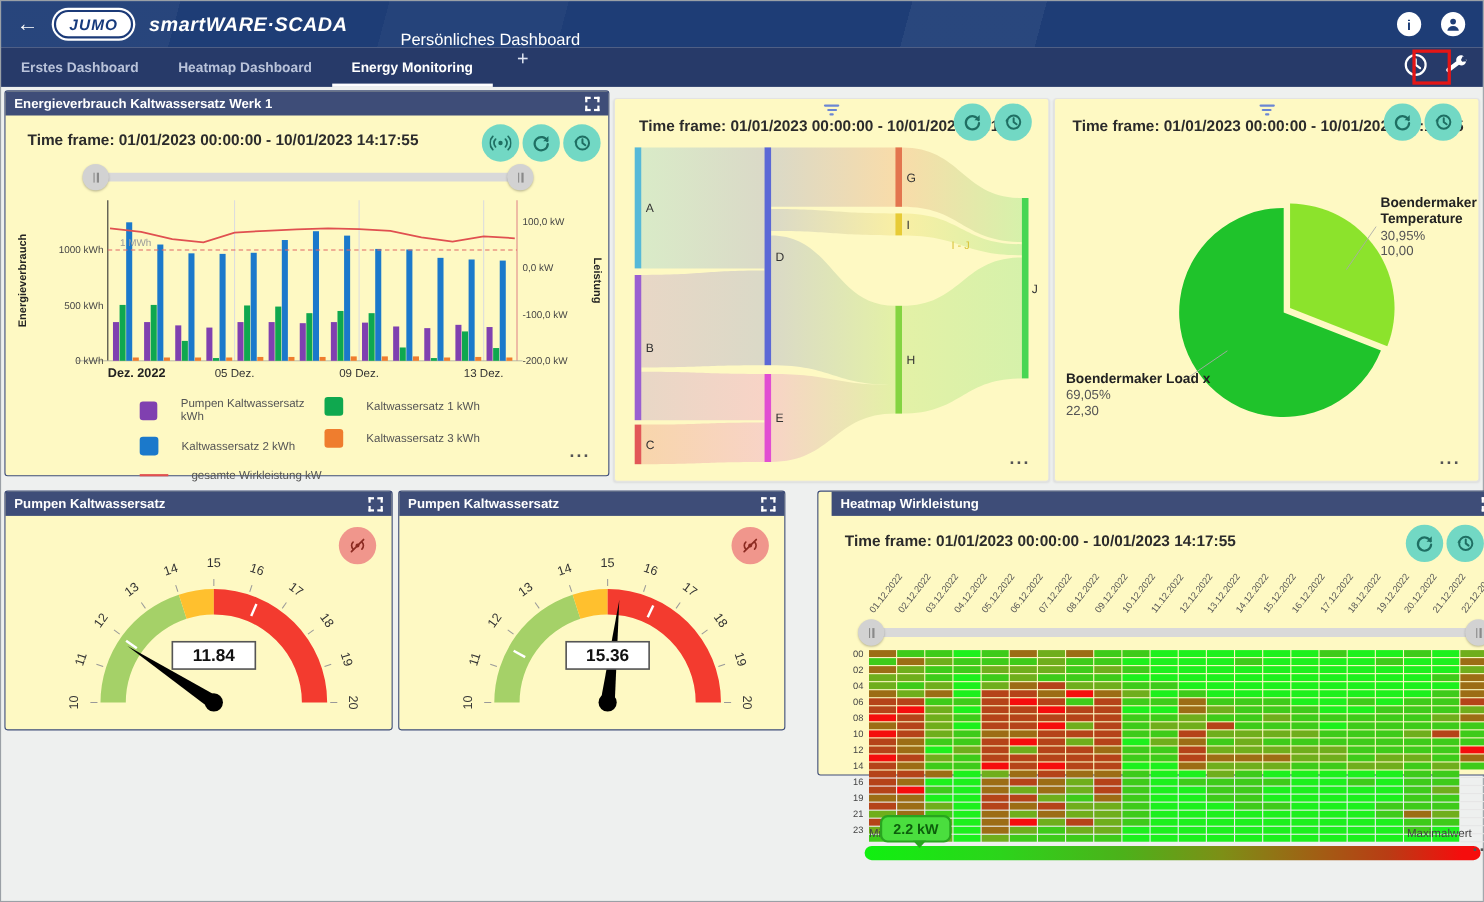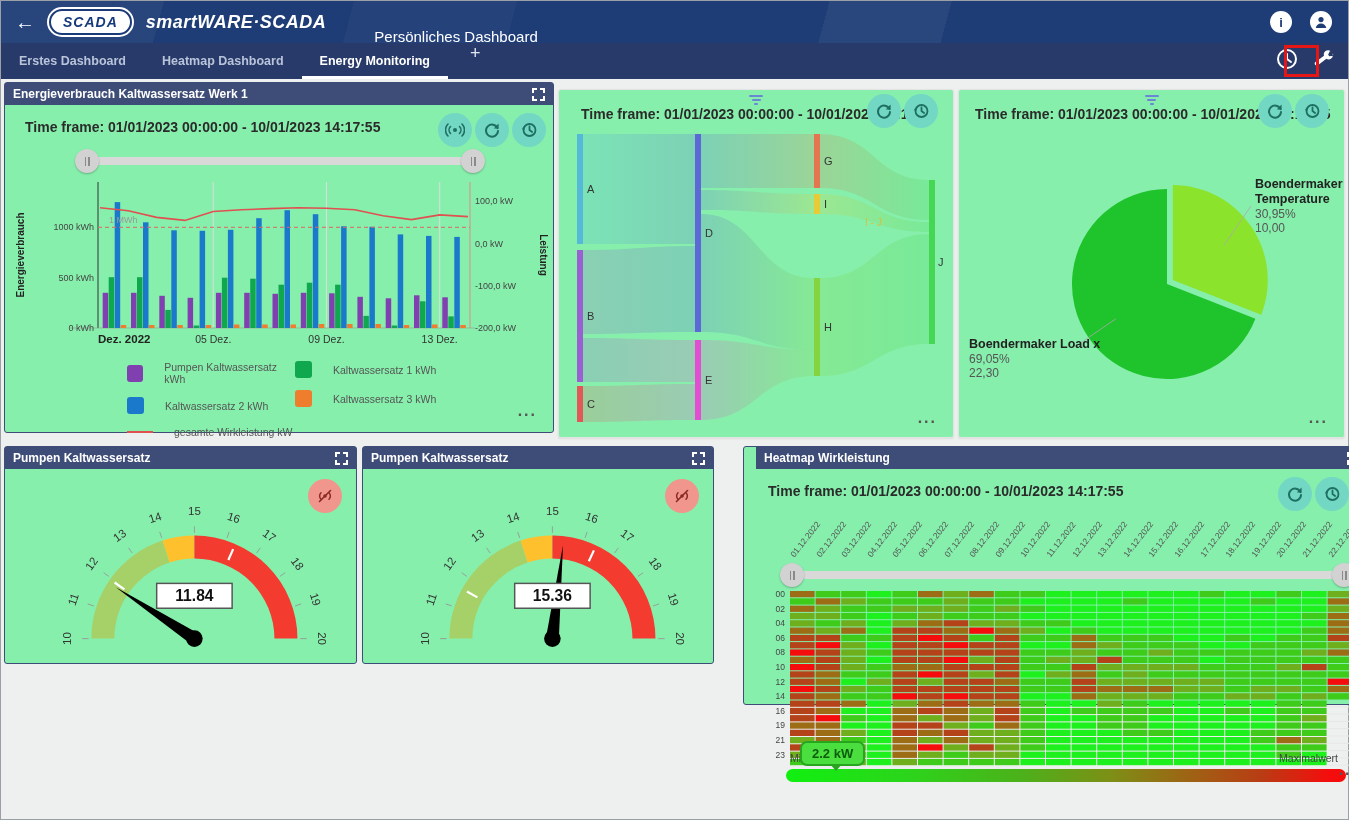--- a/index.html
+++ b/index.html
@@ -18,21 +18,21 @@
   .pagetitle { font-weight:normal; font-size:15px; margin-left:48px;margin-top:28px; }
   .appbar-icons { margin-left:auto; display:flex; gap:18px; margin-right:16px; }
   .circle-ico { width:22px; height:22px; border-radius:50%; background:#fff; color:#1e3d76; display:flex; align-items:center; justify-content:center; font-weight:bold; font-size:13px; cursor:pointer; }
   .tab { font-size:12.5px; font-weight:bold; padding:0 18px; height:36px; display:flex; align-items:center; cursor:pointer; }
   .tab.active { color:#fff; border-bottom:3px solid #fff; padding-top:3px; }
   .tab-add { font-size:18px; color:#dfe5f2; padding:0 22px; cursor:pointer; }
   .tabbar-icons { margin-left:auto; display:flex; align-items:center; gap:12px; margin-right:12px; }
   .annotation-box { position:absolute; left:1283px; top:44px; width:35px; height:32px; border:3px solid #e41616; z-index:60; pointer-events:none; }
 
   
-  .panel { position:absolute; background:#86efac; border-radius:3px; }
+  .panel { position:absolute; background:#fef9c3; border-radius:3px; }
   .panel.titled { border:1px solid #3e4d78; }
   .panel.plain  { border:1px solid #e3e3e3; box-shadow:0 1px 2px rgba(0,0,0,.08); }
   .ptitle { height:22px; background:#3e4d78; color:#fff; font-size:12px; font-weight:bold; display:flex; align-items:center; padding:0 8px; }
   .fsico { margin-left:auto; width:13px; height:13px; position:relative; cursor:pointer; }
   .fsico span { position:absolute; width:5px; height:5px; border:2px solid #fff; }
   .fsico .tl{left:0;top:0;border-right:none;border-bottom:none}
   .fsico .tr{right:0;top:0;border-left:none;border-bottom:none}
   .fsico .bl{left:0;bottom:0;border-right:none;border-top:none}
   .fsico .br{right:0;bottom:0;border-left:none;border-top:none}
   .timeframe { font-size:14px; font-weight:bold; color:#2b2b2b; }
@@ -65,21 +65,21 @@
   .tooltip:after { content:""; position:absolute; left:28px; bottom:-7px; border-left:6px solid transparent; border-right:6px solid transparent; border-top:7px solid #28a51f; }
   svg text { font-family:"Liberation Sans", sans-serif; }
 </style>
 </head>
 <body>
 
 <div class="stage">
 
   <div class="appbar">
     <span class="back">←</span>
-    <span class="logo">SCADA</span>
+    <span class="logo">JUMO</span>
     <span class="product">smartWARE·SCADA</span>
     <span class="pagetitle">Persönliches Dashboard</span>
     <span class="appbar-icons">
       <span class="circle-ico">i</span>
       <span class="circle-ico">
         <svg width="14" height="14" viewBox="0 0 14 14">
             <circle cx="7" cy="4.6" r="2.6" fill="#1e3d76"></circle>
             <path d="M1.8 13 a5.2 4.4 0 0 1 10.4 0 Z" fill="#1e3d76"></path>
           </svg>
       </span>

